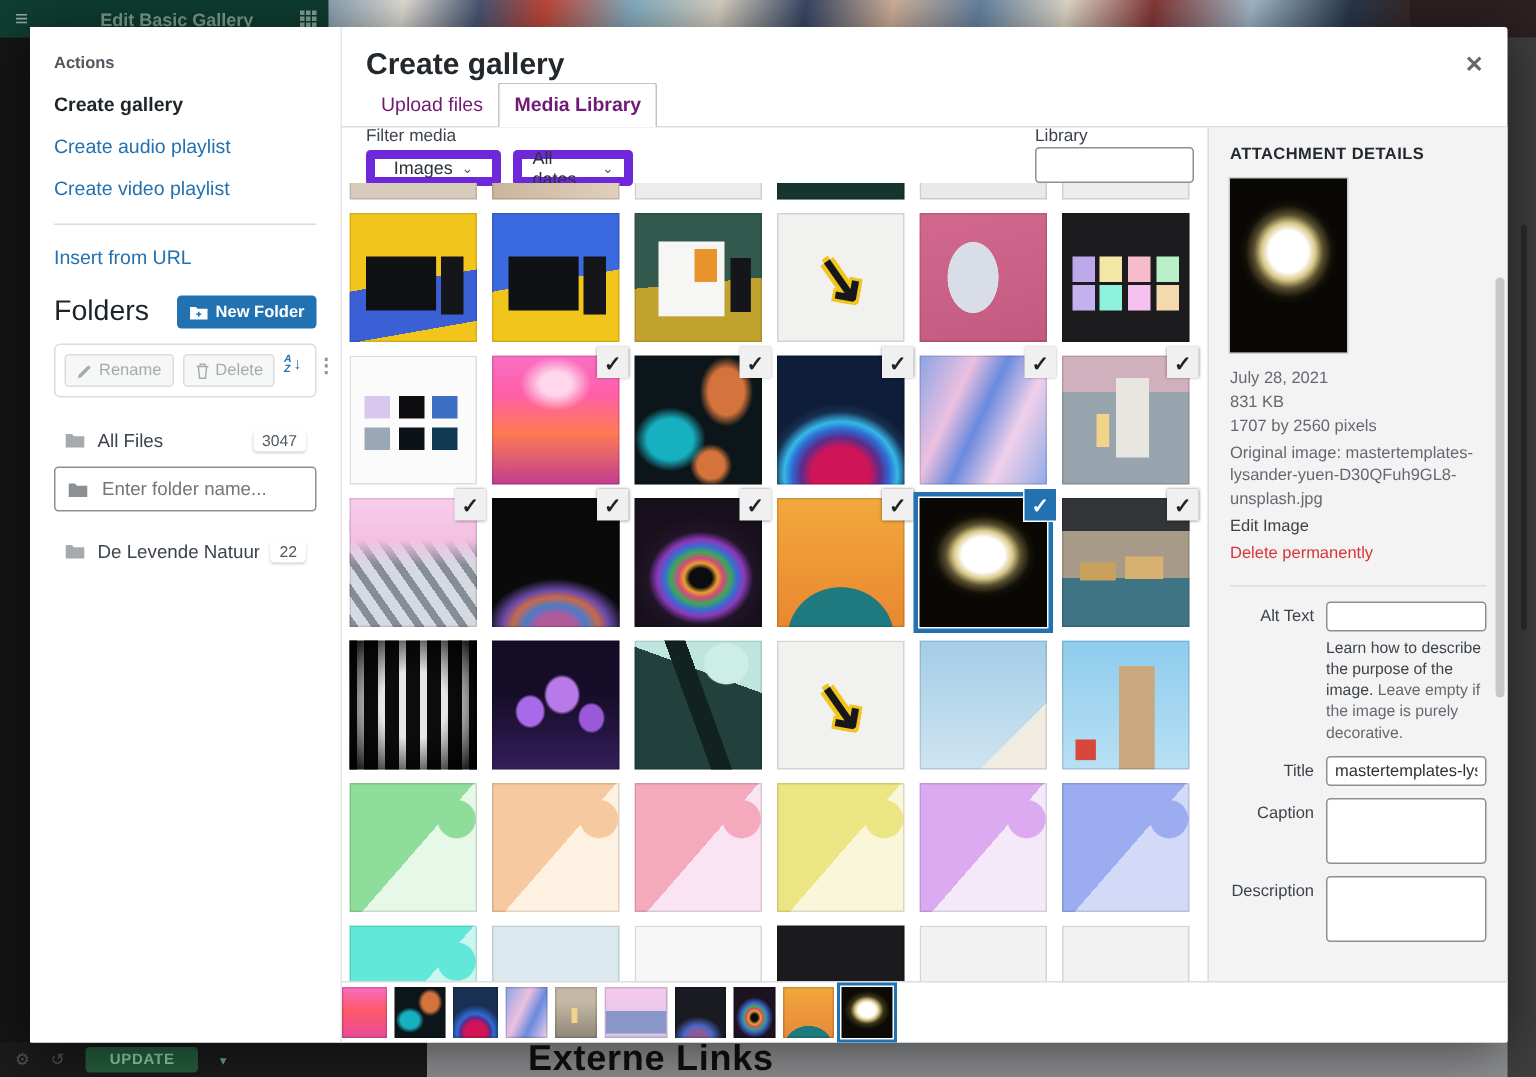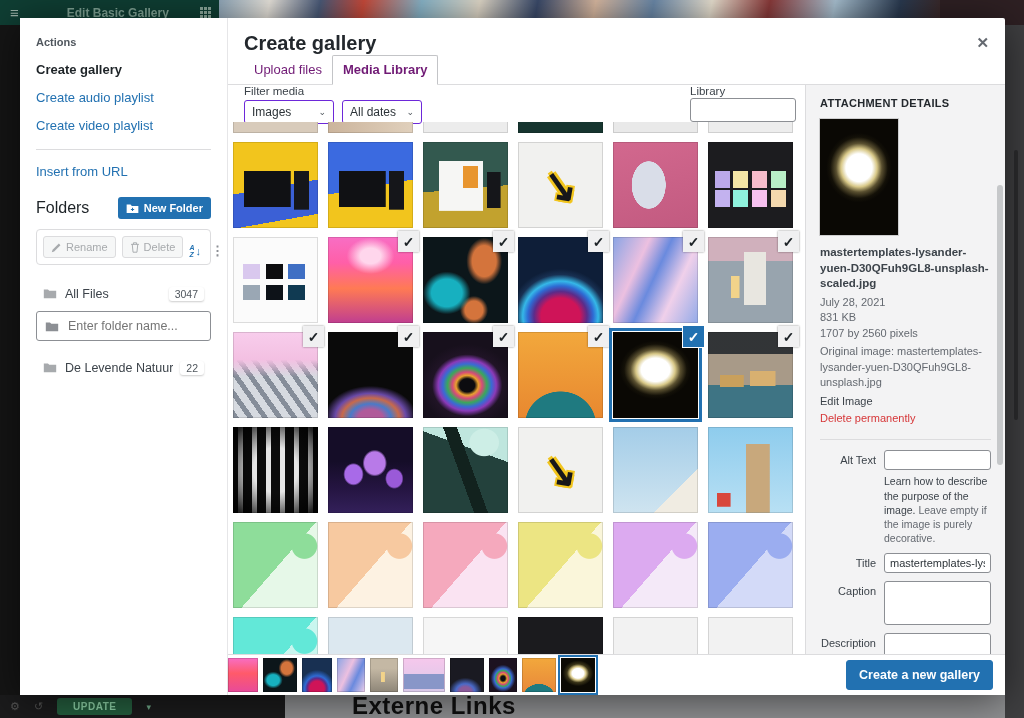--- a/index.html
+++ b/index.html
@@ -23,23 +23,23 @@
   
   .modal{position:absolute;left:20px;top:18px;width:985px;height:677px;background:#fff;z-index:5;box-shadow:0 5px 40px rgba(0,0,0,.55);border-radius:2px}
   
   .fb-side{position:absolute;left:0;top:0;width:208px;height:677px;background:#fff;border-right:1px solid #e6e6e8;padding:18px 16px;box-sizing:border-box}
   .fb-actions-label{font-size:11px;font-weight:bold;color:#50575e;margin-bottom:14px}
   .fb-link{font-size:13px;margin-bottom:13px;cursor:pointer}
   .fb-link.active{color:#1d2327;font-weight:bold}
   .fb-link.blue{color:#2271b1}
   .fb-divider{border:none;border-top:1px solid #dcdcde;margin:16px 0 14px}
   .fb-folders-head{display:flex;align-items:center;justify-content:space-between;margin:18px 0 10px}
-  .fb-folders-title{font-size:16px;color:#1d2327}
+  .fb-folders-title{font-size:19px;color:#1d2327}
   .newfolder-btn{background:#2271b1;color:#fff;border:none;border-radius:3px;font-size:11px;font-weight:bold;padding:5px 8px;display:flex;align-items:center;gap:5px;cursor:pointer}
-  .fb-toolbar{border:1px solid #dcdcde;border-radius:4px;padding:6px;display:flex;align-items:flex-end;gap:6px;margin-bottom:14px}
+  .fb-toolbar{border:1px solid #dcdcde;border-radius:4px;padding:6px;display:flex;align-items:flex-start;gap:6px;margin-bottom:14px}
   .fb-btn{border:1px solid #dcdcde;background:#f6f7f7;color:#a7aaad;font-size:11px;padding:4px 7px;border-radius:3px;display:flex;align-items:center;gap:4px}
   .sort-icon{margin-left:auto;color:#2271b1;display:flex;align-items:center;font-weight:bold;cursor:pointer}
   .sort-az{display:flex;flex-direction:column;font-size:7px;line-height:7px}
   .sort-arr{font-size:11px;margin-left:1px}
   .kebab{color:#8c8f94;font-size:13px;font-weight:bold;margin-left:4px;cursor:pointer}
   .folder-row{display:flex;align-items:center;height:29px;padding:0 7px;border-radius:3px;color:#3c434a;font-size:12.5px;margin-bottom:3px;cursor:pointer}
   .folder-row.sel{background:#eef0f2;color:#2271b1}
   .folder-row .fname{margin-left:8px;white-space:nowrap;overflow:hidden}
   .fcount{margin-left:auto;background:#fff;border-radius:3px;padding:1px 6px;font-size:10.5px;color:#50575e;box-shadow:0 1px 2px rgba(0,0,0,.2)}
   .folder-input{border:1px solid #8c8f94;border-radius:3px;height:28px;display:flex;align-items:center;padding:0 8px;gap:7px;margin:3px 0 12px}
@@ -50,21 +50,21 @@
   .m-title{font-size:20px;font-weight:bold;color:#23282d;padding:14px 0 0 16px}
   .m-close{position:absolute;right:16px;top:16px;color:#646970;font-size:15px;font-weight:bold;cursor:pointer}
   .m-tabs{position:absolute;left:208px;top:40px;right:0;height:27px;border-bottom:1px solid #dcdcde;display:flex;align-items:flex-end;padding-left:16px;box-sizing:border-box}
   .m-tab{font-size:13px;color:#701a75;padding:6px 10px 7px;cursor:pointer}
   .m-tab.active{border:1px solid #c3c4c7;border-bottom:1px solid #fff;background:#fff;font-weight:bold;margin-bottom:-1px;border-radius:2px 2px 0 0}
   
   .m-toolbar{position:absolute;left:208px;top:67px;width:577px;height:37px}
   .filter-label,.search-label{position:absolute;font-size:11.5px;color:#3c434a}
   .filter-label{left:16px;top:0}
   .search-label{left:462px;top:0}
-  .select{position:absolute;top:15px;height:24px;border:1px solid #6d28d9;border-radius:3px;background:#fff;font-size:12px;color:#2c3338;display:flex;align-items:center;justify-content:space-between;padding:0 7px;box-sizing:border-box;cursor:pointer}
+  .select{position:absolute;top:15px;height:24px;border:6px solid #6d28d9;border-radius:3px;background:#fff;font-size:12px;color:#2c3338;display:flex;align-items:center;justify-content:center;padding:0 7px;box-sizing:border-box;cursor:pointer}
   .sel-type{left:16px;width:90px}
   .sel-date{left:114px;width:80px}
   .chev{font-size:9px;color:#50575e;margin-left:6px}
   .search-input{position:absolute;left:462px;top:13px;width:106px;height:24px;border:1px solid #8c8f94;border-radius:3px;box-sizing:border-box;font-size:12px;padding:0 6px}
   
   .m-grid{position:absolute;left:208px;top:104px;width:577px;height:533px;overflow:hidden}
   .m-grid-content{margin-top:-75px;padding-left:5px}
   .grid-row{display:flex;gap:10px;margin-bottom:9px}
   .tile{position:relative;width:85px;height:86px;flex:0 0 85px;box-shadow:inset 0 0 0 1px rgba(0,0,0,.12);cursor:pointer}
   .tile.selected{box-shadow:0 0 0 1px #fff,0 0 0 4px #2271b1}
@@ -308,21 +308,20 @@
           <div class="tile" style="background: linear-gradient(rgb(170, 180, 234), rgb(170, 180, 234)) 12% 88% / 18% 36% no-repeat, linear-gradient(rgb(242, 230, 162), rgb(242, 230, 162)) 38% 88% / 18% 36% no-repeat, linear-gradient(rgb(244, 188, 202), rgb(244, 188, 202)) 64% 88% / 18% 36% no-repeat, linear-gradient(rgb(178, 238, 196), rgb(178, 238, 196)) 90% 88% / 18% 36% no-repeat, rgb(27, 27, 30);"></div>
           <div class="tile" style="background: radial-gradient(circle at 50% 115%, rgb(63, 97, 228) 0px, rgb(63, 97, 228) 45%, rgba(0, 0, 0, 0) 46%), rgb(242, 242, 242);"></div>
           <div class="tile" style="background: radial-gradient(circle at 50% 115%, rgb(239, 164, 36) 0px, rgb(239, 164, 36) 45%, rgba(0, 0, 0, 0) 46%), rgb(242, 242, 242);"></div>
         </div>
       </div>
   </div>
 
   <div class="m-right">
     <div class="ad-heading">ATTACHMENT DETAILS</div>
     <div class="ad-thumb" style="background: radial-gradient(42% 30% at 50% 42%, rgb(255, 255, 255) 0px, rgb(255, 255, 255) 40%, rgb(216, 200, 136) 55%, rgb(90, 80, 48) 70%, rgb(20, 17, 8) 88%, rgb(10, 8, 4) 100%);"></div>
-    <div class="ad-filename">mastertemplates-lysander-yuen-D30QFuh9GL8-unsplash-scaled.jpg</div>
     <div class="ad-meta">July 28, 2021</div>
     <div class="ad-meta">831 KB</div>
     <div class="ad-meta">1707 by 2560 pixels</div>
     <div class="ad-meta ad-original"><span>Original image:</span> <span>mastertemplates-lysander-yuen-D30QFuh9GL8-unsplash.jpg</span></div>
     <div class="ad-meta ad-editimage">Edit Image</div>
     <div class="ad-meta ad-delete">Delete permanently</div>
     <hr class="ad-divider">
     <div class="frow">
       <span class="flabel">Alt Text</span>
       <input class="finput" style="">
@@ -350,15 +349,14 @@
         <div class="tray-thumb" style="width: 34px; background: radial-gradient(40% 45% at 70% 30%, rgb(212, 116, 60) 0px, rgb(212, 116, 60) 40%, rgba(0, 0, 0, 0) 60%), radial-gradient(45% 40% at 30% 65%, rgb(23, 176, 192) 0px, rgb(23, 176, 192) 40%, rgba(0, 0, 0, 0) 62%), rgb(12, 22, 26);"></div>
         <div class="tray-thumb" style="width: 30px; background: radial-gradient(60% 55% at 50% 90%, rgb(207, 20, 88) 0px, rgb(207, 20, 88) 40%, rgb(91, 44, 138) 55%, rgb(46, 107, 212) 68%, rgb(24, 48, 82) 100%);"></div>
         <div class="tray-thumb" style="width: 28px; background: linear-gradient(115deg, rgb(138, 164, 228), rgb(236, 192, 224) 40%, rgb(106, 138, 222) 65%, rgb(240, 208, 234));"></div>
         <div class="tray-thumb" style="width: 28px; background: linear-gradient(rgb(242, 211, 138), rgb(242, 211, 138)) 45% 60% / 14% 30% no-repeat, linear-gradient(rgb(196, 184, 164) 0px, rgb(196, 184, 164) 30%, rgb(142, 134, 120));"></div>
         <div class="tray-thumb" style="width: 42px; background: linear-gradient(rgb(136, 150, 200), rgb(136, 150, 200)) 50% 88% / 96% 45% no-repeat, linear-gradient(rgb(246, 200, 236), rgb(216, 200, 232));"></div>
         <div class="tray-thumb" style="width: 34px; background: radial-gradient(70% 60% at 45% 100%, rgb(138, 90, 154) 0px, rgb(138, 90, 154) 25%, rgb(74, 106, 200) 40%, rgb(26, 26, 34) 70%), rgb(10, 10, 12);"></div>
         <div class="tray-thumb" style="width: 28px; background: radial-gradient(55% 50% at 50% 60%, rgb(12, 12, 16) 0px, rgb(12, 12, 16) 14%, rgb(232, 160, 46) 26%, rgb(212, 74, 122) 36%, rgb(58, 168, 90) 46%, rgb(58, 106, 212) 56%, rgb(28, 18, 32) 80%);"></div>
         <div class="tray-thumb" style="width: 34px; background: radial-gradient(85% 75% at 50% 118%, rgb(31, 122, 128) 0px, rgb(31, 122, 128) 55%, rgba(0, 0, 0, 0) 56%), linear-gradient(rgb(242, 168, 60), rgb(232, 136, 58));"></div>
         <div class="tray-thumb selected" style="width: 34px; background: radial-gradient(45% 38% at 50% 45%, rgb(255, 255, 255) 0px, rgb(255, 255, 255) 38%, rgb(216, 200, 136) 52%, rgb(58, 52, 24) 72%, rgb(12, 10, 4));"></div>
       </div>
-    <button class="primary-btn">Create a new gallery</button>
   </div>
 </div>
 
 </body></html>

